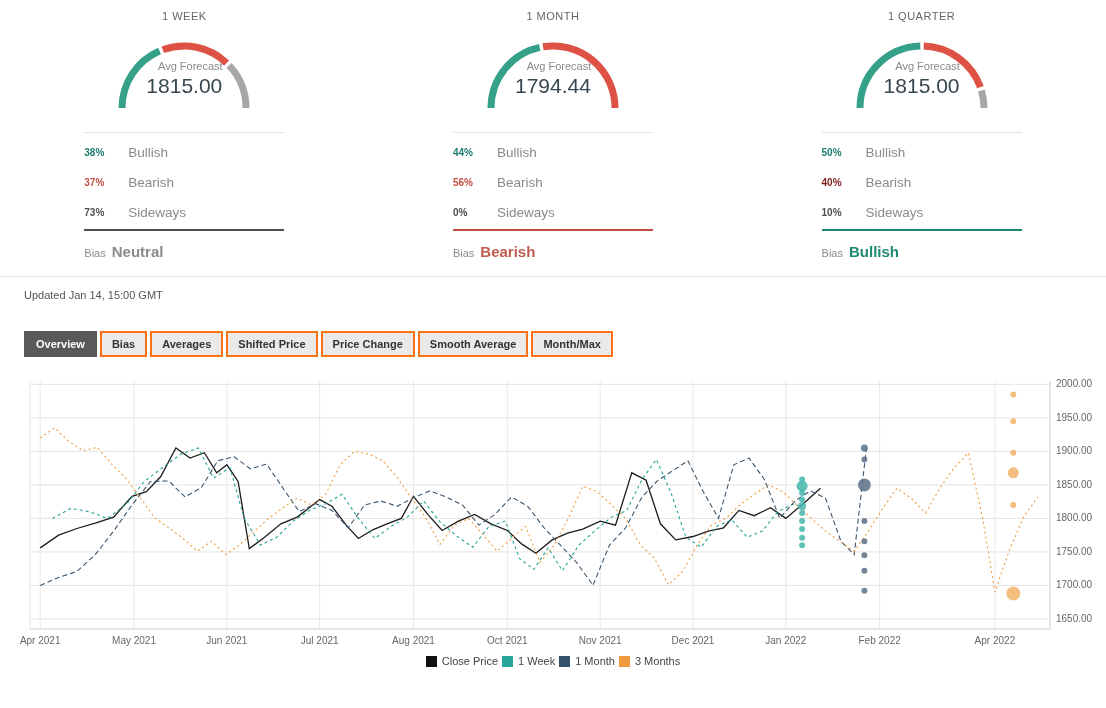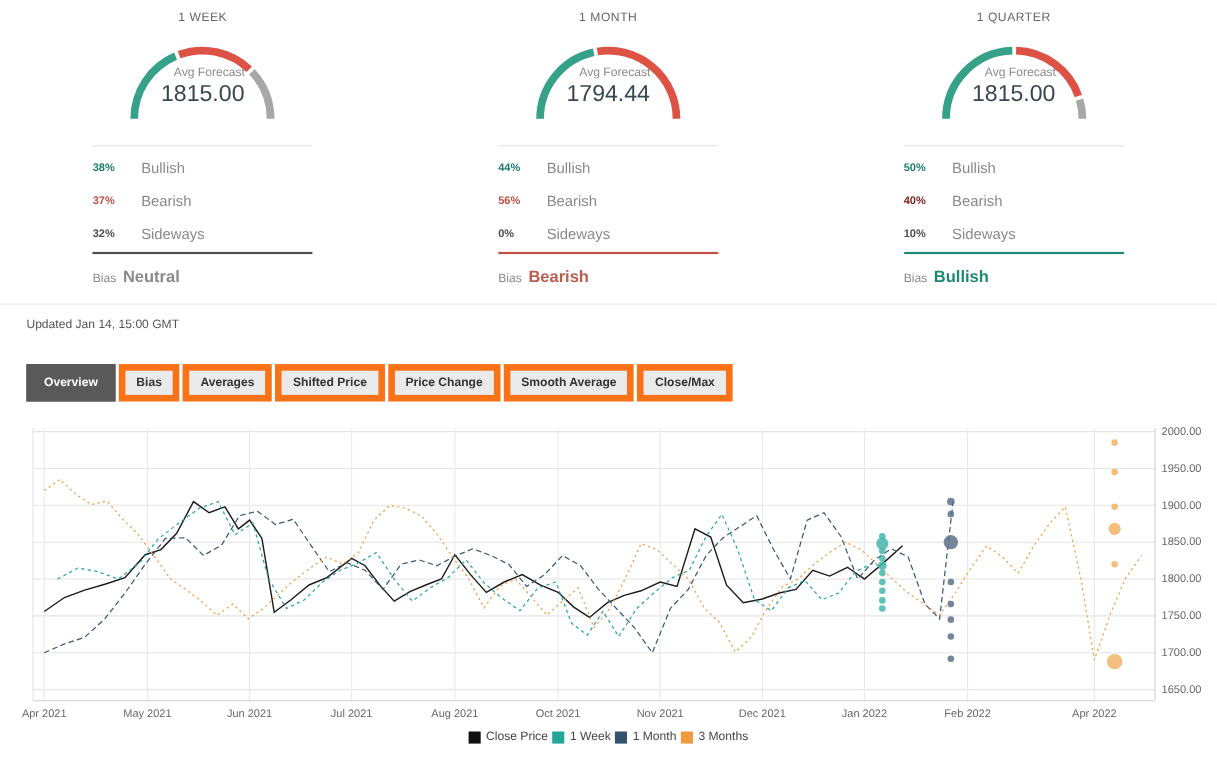--- a/index.html
+++ b/index.html
@@ -25,21 +25,21 @@
   .lbl { color:#8a8a8a; font-size:13.5px; }
   .underline { width:200px; height:2px; background:#555; margin-top:2px; }
   .bias { width:200px; margin-top:12px; display:flex; align-items:baseline; gap:6px; }
   .bias-label { font-size:11px; color:#8a8a8a; }
   .bias-value { font-size:15px; font-weight:bold; }
   
   .section-divider { border-top:1px solid #e8e8e8; margin-top:16px; }
   .updated { padding:12px 0 0 24px; font-size:11px; color:#555; }
   .tabs { margin:30px 0 0 24px; display:flex; gap:3px; }
   .tab { font-size:11px; font-weight:bold; color:#333; background:#eaeaea;
-         border:6px solid #f97316; padding:5px 10px; cursor:pointer;
+         border:2px solid #f97316; padding:5px 10px; cursor:pointer;
          font-family:"Liberation Sans", sans-serif; }
   .tab.active { background:#595959; color:#fff; border-color:#595959; }
   
   .chart-wrap { margin-top:10px; }
   .ytick { font-size:10px; fill:#666; font-family:"Liberation Sans", sans-serif; }
   .xtick { font-size:10px; fill:#666; font-family:"Liberation Sans", sans-serif; }
   .legend { display:flex; justify-content:center; gap:4px; margin-top:0; }
   .legend-item { display:flex; align-items:center; gap:5px; font-size:11px; color:#444; cursor:pointer; }
   .swatch { width:11px; height:11px; display:inline-block; }
 </style>
@@ -63,21 +63,21 @@
     <div class="rows">
       <div class="row">
         <span class="pct" style="color: rgb(29, 125, 107);">38%</span>
         <span class="lbl">Bullish</span>
       </div>
       <div class="row">
         <span class="pct" style="color: rgb(193, 79, 68);">37%</span>
         <span class="lbl">Bearish</span>
       </div>
       <div class="row">
-        <span class="pct" style="color: rgb(77, 77, 77);">32%</span>
+        <span class="pct" style="color: rgb(77, 77, 77);">73%</span>
         <span class="lbl">Sideways</span>
       </div>
     </div>
     <div class="underline" style="background: rgb(77, 77, 77);"></div>
     <div class="bias">
       <span class="bias-label">Bias</span>
       <span class="bias-value" style="color: rgb(138, 138, 138); text-align: center;">Neutral</span>
     </div>
   </div>
 
@@ -152,21 +152,21 @@
 
 <div class="updated">Updated Jan 14, 15:00 GMT</div>
 
 <div class="tabs">
   <button class="tab active">Overview</button>
   <button class="tab">Bias</button>
   <button class="tab">Averages</button>
   <button class="tab">Shifted Price</button>
   <button class="tab">Price Change</button>
   <button class="tab">Smooth Average</button>
-  <button class="tab">Close/Max</button>
+  <button class="tab">Month/Max</button>
 </div>
 
 <div class="chart-wrap">
   <svg width="1106" height="284">
       <line x1="30" y1="17.35135135135135" x2="1050" y2="17.35135135135135" stroke="#e4e4e4" stroke-width="1"></line>
       <text x="1056" y="20.35135135135135" class="ytick">2000.00</text>
       <line x1="30" y1="50.86486486486486" x2="1050" y2="50.86486486486486" stroke="#e4e4e4" stroke-width="1"></line>
       <text x="1056" y="53.86486486486486" class="ytick">1950.00</text>
       <line x1="30" y1="84.37837837837837" x2="1050" y2="84.37837837837837" stroke="#e4e4e4" stroke-width="1"></line>
       <text x="1056" y="87.37837837837837" class="ytick">1900.00</text>

